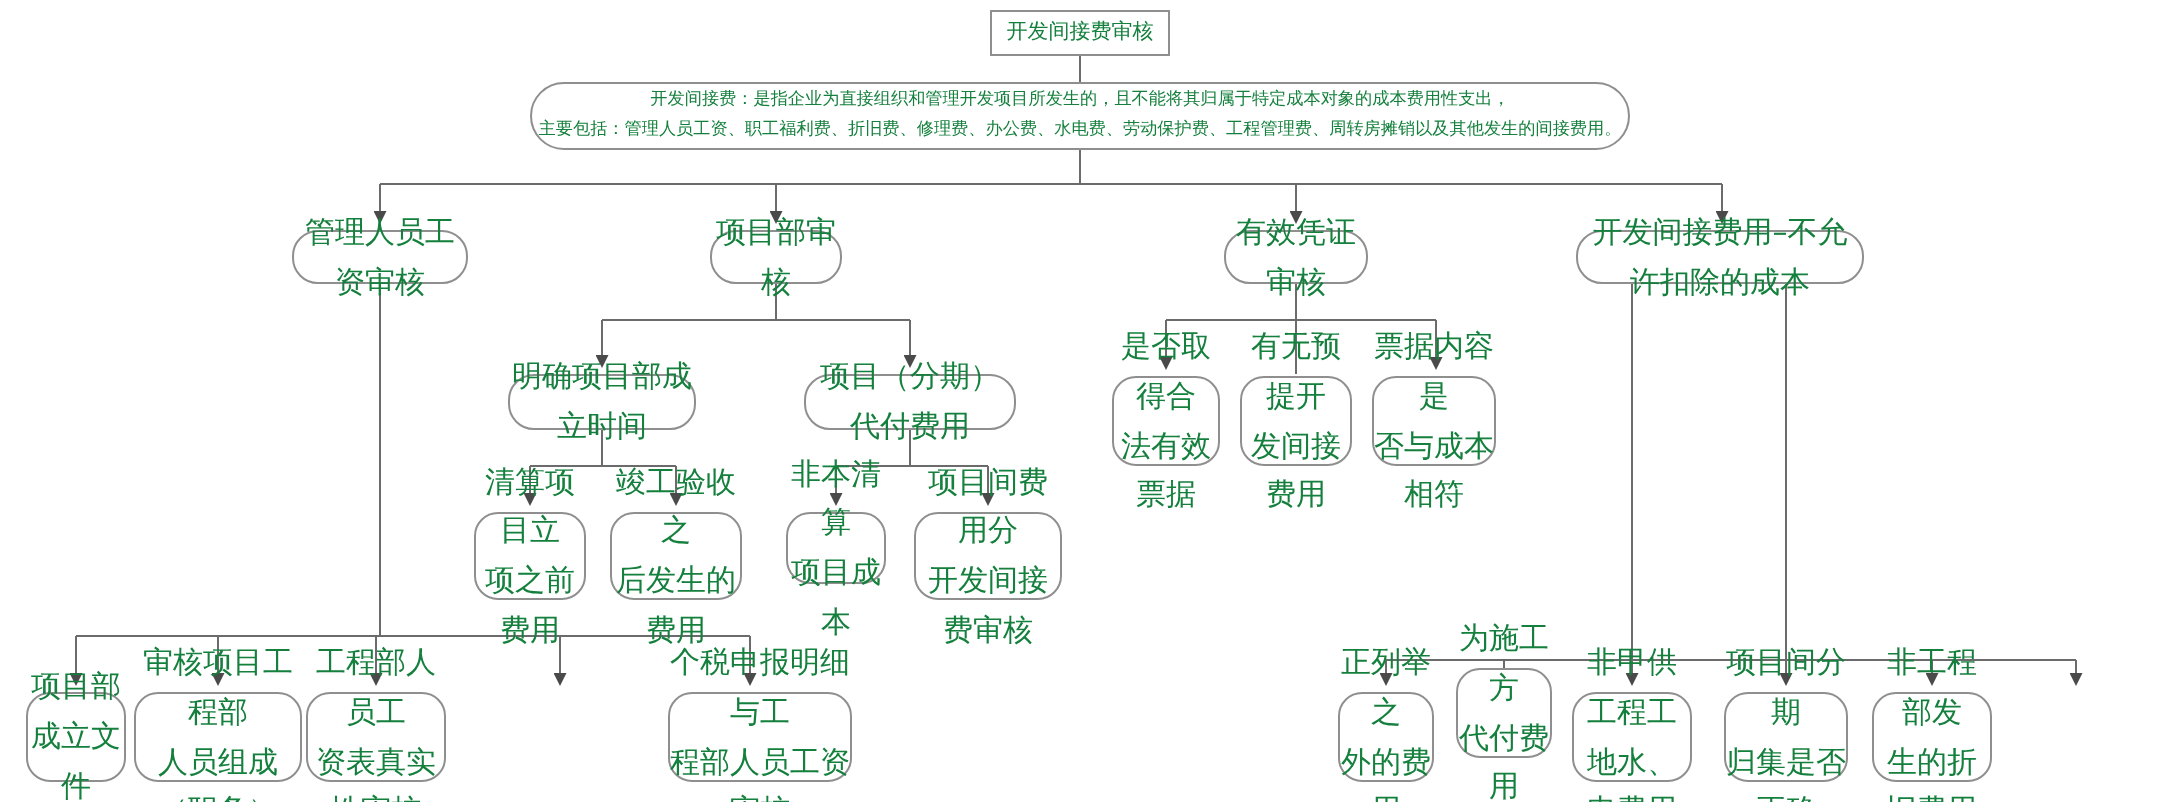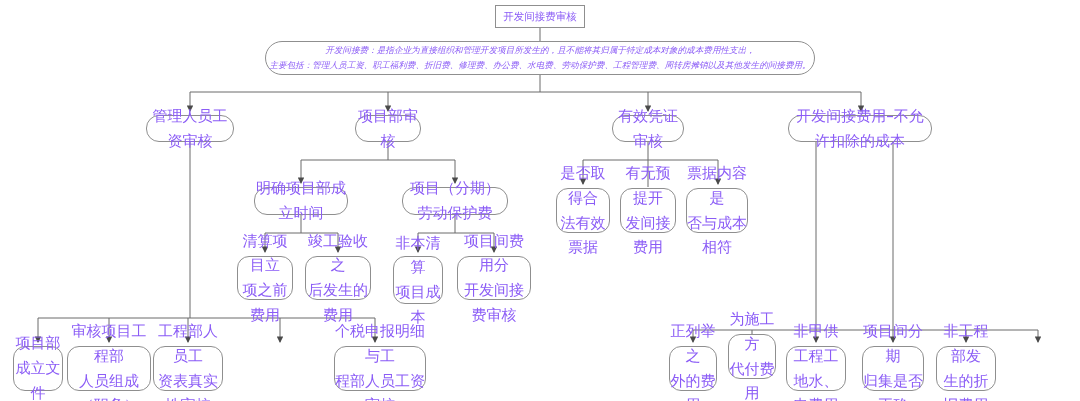--- a/index.html
+++ b/index.html
@@ -1,30 +1,30 @@
 <!DOCTYPE html>
 <html><head>
 <meta charset="utf-8">
 <style>
   html,body{margin:0;padding:0;background:#fff;}
   .canvas{
     position:relative;width:1080px;height:401px;background:#ffffff;overflow:hidden;
-    font-family:"DejaVu Sans","Liberation Sans",sans-serif;color:#8b5cf6;
+    font-family:"DejaVu Sans","Liberation Sans",sans-serif;color:#15803d;
   }
   svg.connectors{position:absolute;left:0;top:0;z-index:1;}
   .node{
     position:absolute;z-index:2;box-sizing:border-box;
     background:#ffffff;border:1px solid #8f8f8f;border-radius:12px;
     display:flex;align-items:center;justify-content:center;
     text-align:center;font-size:15px;line-height:1.65;
     white-space:pre-line;letter-spacing:0;
   }
   .node.single{border-radius:13px;}
   .node.sq{border-radius:0;font-size:10.5px;}
-  .node.desc{border-radius:17px;font-size:8.6px;line-height:1.72;font-style:italic;}
+  .node.desc{border-radius:17px;font-size:8.6px;line-height:1.72;}
 </style>
 </head>
 <body>
 
 <div class="canvas">
 
   <svg class="connectors" width="1080" height="401">
     <defs>
       <marker id="arw" viewBox="0 0 10 10" refX="8.5" refY="5" markerWidth="6.5" markerHeight="6.5" orient="auto">
         <path d="M0,0 L10,5 L0,10 z" fill="#4a4a4a"></path>
@@ -75,34 +75,34 @@
 
   <div class="node desc" style="left:265px;top:41px;width:550px;height:34px">开发间接费：是指企业为直接组织和管理开发项目所发生的，且不能将其归属于特定成本对象的成本费用性支出，
 主要包括：管理人员工资、职工福利费、折旧费、修理费、办公费、水电费、劳动保护费、工程管理费、周转房摊销以及其他发生的间接费用。</div>
 
   <div class="node single" style="left:146px;top:115px;width:88px;height:27px">管理人员工资审核</div>
   <div class="node single" style="left:612px;top:115px;width:72px;height:27px">有效凭证审核</div>
   <div class="node single" style="left:355px;top:115px;width:66px;height:27px">项目部审核</div>
   <div class="node single" style="left:788px;top:115px;width:144px;height:27px">开发间接费用–不允许扣除的成本</div>
 
   <div class="node single" style="left:254px;top:187px;width:94px;height:28px">明确项目部成立时间</div>
-  <div class="node single" style="left:402px;top:187px;width:106px;height:28px">项目（分期）劳动保护费</div>
+  <div class="node single" style="left:402px;top:187px;width:106px;height:28px">项目（分期）代付费用</div>
 
   <div class="node" style="left:556px;top:188px;width:54px;height:45px">是否取得合
 法有效票据</div>
   <div class="node" style="left:620px;top:188px;width:56px;height:45px">有无预提开
 发间接费用</div>
   <div class="node" style="left:686px;top:188px;width:62px;height:45px">票据内容是
 否与成本相符</div>
 
   <div class="node" style="left:237px;top:256px;width:56px;height:44px">清算项目立
 项之前费用</div>
   <div class="node" style="left:305px;top:256px;width:66px;height:44px">竣工验收之
 后发生的费用</div>
-  <div class="node" style="left:393px;top:256px;width:50px;height:48px">非本清算
+  <div class="node" style="left:393px;top:256px;width:50px;height:36px">非本清算
 项目成本</div>
   <div class="node" style="left:457px;top:256px;width:74px;height:44px">项目间费用分
 开发间接费审核</div>
 
   <div class="node" style="left:13px;top:346px;width:50px;height:45px">项目部
 成立文件</div>
   <div class="node" style="left:67px;top:346px;width:84px;height:45px">审核项目工程部
 人员组成（职务）</div>
   <div class="node" style="left:153px;top:346px;width:70px;height:45px">工程部人员工
 资表真实性审核</div>

